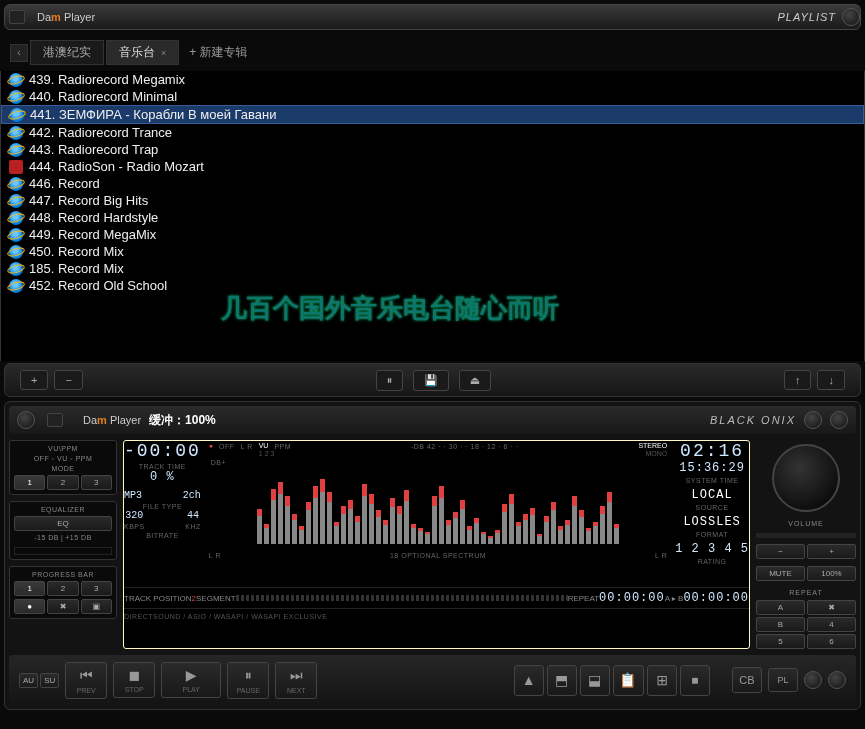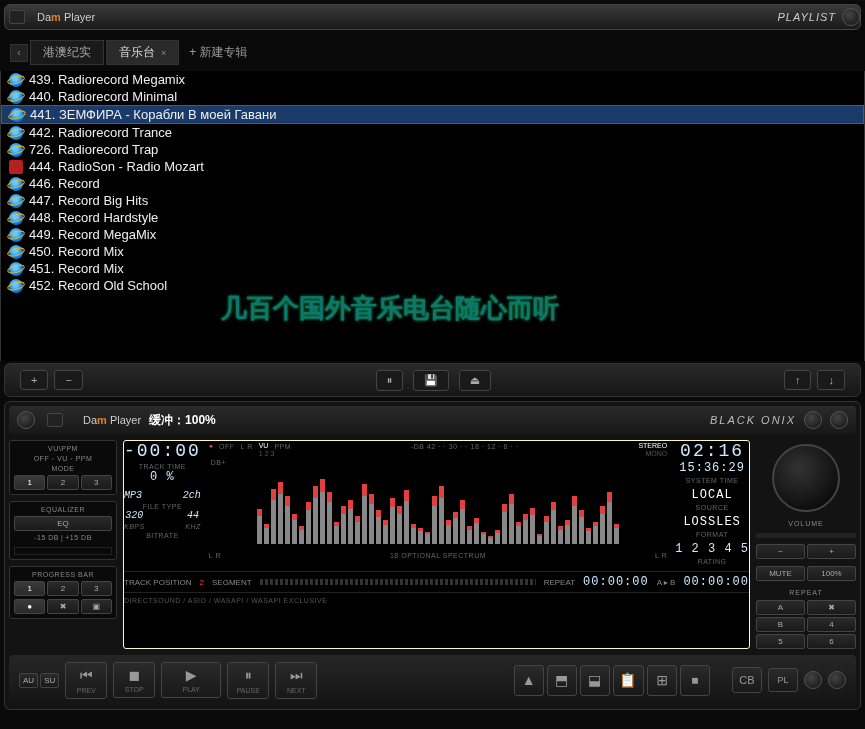--- a/index.html
+++ b/index.html
@@ -49,24 +49,24 @@
 .display-top { display: flex; justify-content: space-between; align-items: flex-start; }
 .lcd-time { font-family: 'Courier New', monospace; font-size: 18px; color: #d0e8ff; letter-spacing: 2px; }
 .lcd-small { font-family: 'Courier New', monospace; font-size: 12px; color: #d0e8ff; letter-spacing: 1px; }
 .lcd-label { font-size: 7px; color: #666; letter-spacing: 0.5px; text-align: center; margin-top: 2px; }
 .lcd-highlight { color: #fff; }
 
 .spectrum { display: flex; align-items: flex-end; gap: 2px; height: 70px; margin: 8px 0; justify-content: center; }
 .bar { width: 5px; background: linear-gradient(180deg, #e04040 0%, #e04040 20%, #888 20%, #888 100%); }
 
 .info-row { display: flex; justify-content: space-between; font-size: 8px; color: #666; }
-.info-col { text-align: center; font-style: italic; }
+.info-col { text-align: center; }
 .info-val { color: #d0e8ff; font-size: 10px; font-family: 'Courier New', monospace; }
 
-.track-pos-row { display: flex; align-items: center; gap: 8px; margin-top: 6px; padding: 3px 0; border-top: 1px solid #222; border-bottom: 1px solid #222; font-size: 8px; color: #888; }
+.track-pos-row { display: flex; align-items: center; margin-top: 22px; padding: 3px 0; border-top: 1px solid #222; border-bottom: 1px solid #222; font-size: 8px; color: #888; }
 .track-pos-row .red { color: #e04040; }
 .seg-bar { flex: 1; height: 6px; background: repeating-linear-gradient(90deg, #333 0 3px, #000 3px 5px); }
 
 .right-panel { width: 100px; display: flex; flex-direction: column; gap: 4px; align-items: center; }
 .volume-knob { width: 68px; height: 68px; border-radius: 50%; background: radial-gradient(circle at 40% 35%, #333, #000); border: 2px solid #444; margin: 4px 0; }
 .vol-label { font-size: 7px; color: #888; letter-spacing: 1px; }
 
 .transport { height: 50px; background: linear-gradient(180deg, #262626, #141414); display: flex; align-items: center; padding: 0 10px; gap: 6px; border-radius: 4px; margin-top: 6px; }
 .tbtn { padding: 4px 4px; background: linear-gradient(180deg, #2a2a2a, #181818); border: 1px solid #444; border-radius: 3px; color: #999; font-size: 14px; text-align: center; display: flex; flex-direction: column; align-items: center; justify-content: center; min-width: 42px; }
 .tbtn-lbl { font-size: 7px; color: #666; margin-top: 3px; }
@@ -111,21 +111,21 @@
       <div class="track selected">
         <span class="ie-icon"></span>
         <span>441. ЗЕМФИРА - Корабли В моей Гавани</span>
       </div>
       <div class="track">
         <span class="ie-icon"></span>
         <span>442. Radiorecord Trance</span>
       </div>
       <div class="track">
         <span class="ie-icon"></span>
-        <span>726. Radiorecord Trap</span>
+        <span>443. Radiorecord Trap</span>
       </div>
       <div class="track">
         <span class="red-icon"></span>
         <span>444. RadioSon - Radio Mozart</span>
       </div>
       <div class="track">
         <span class="ie-icon"></span>
         <span>446. Record</span>
       </div>
       <div class="track">
@@ -139,21 +139,21 @@
       <div class="track">
         <span class="ie-icon"></span>
         <span>449. Record MegaMix</span>
       </div>
       <div class="track">
         <span class="ie-icon"></span>
         <span>450. Record Mix</span>
       </div>
       <div class="track">
         <span class="ie-icon"></span>
-        <span>451. Record Mix</span>
+        <span>185. Record Mix</span>
       </div>
       <div class="track">
         <span class="ie-icon"></span>
         <span>452. Record Old School</span>
       </div>
     </div>
   <div class="overlay-text" style="top:220px; left:220px;">几百个国外音乐电台随心而听</div>
 </div>
 
 <div class="playlist-bar">

